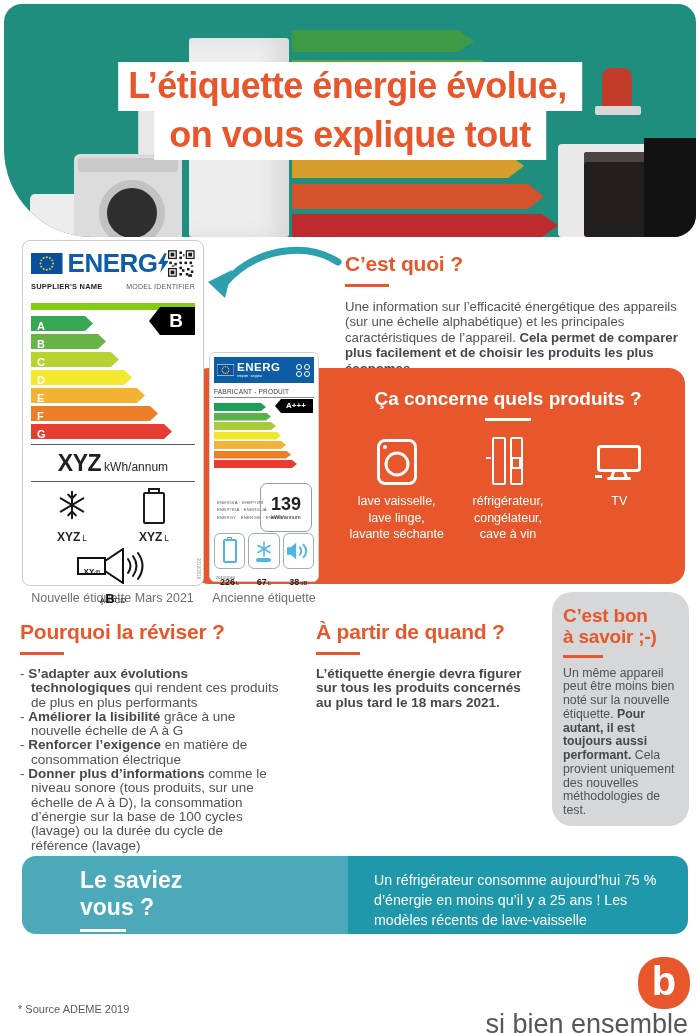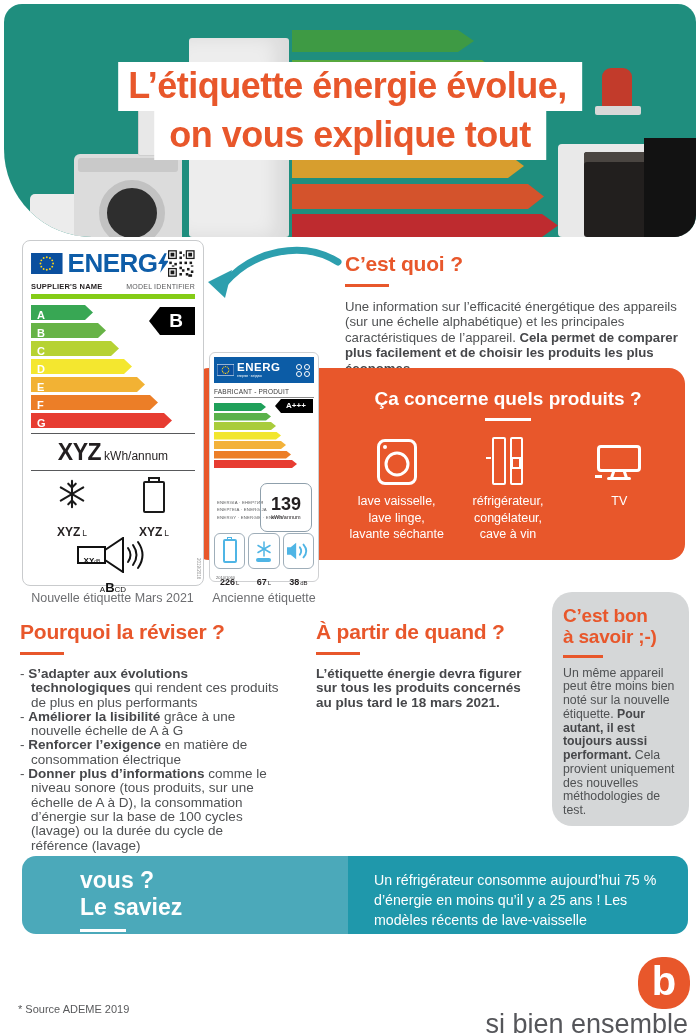--- a/index.html
+++ b/index.html
@@ -40,40 +40,40 @@
   .tband2{top:107px;}
 
   
   .card-new{
     position:absolute;left:22px;top:240px;width:182px;height:346px;background:#fff;
     border:1px solid #c9cbcd;border-radius:8px;box-sizing:border-box;padding:4px 8px;z-index:6;
   }
   .brandrow{display:flex;align-items:center;margin-top:3px;height:30px;}
   .brand-new{font-size:26px;font-weight:800;color:#0E5DA8;margin-left:5px;letter-spacing:-.5px;}
   .suprow{display:flex;justify-content:space-between;align-items:baseline;margin-top:4px;
-    border-bottom:5px solid #84cc16;padding-bottom:3px;}
+    border-bottom:7px solid #84cc16;padding-bottom:12px;}
   .sup{font-size:7.5px;font-weight:700;color:#231f20;letter-spacing:.2px;}
   .mod{font-size:7px;color:#58595b;letter-spacing:.2px;}
   .scale-new{margin-top:6px;}
   .nrow{height:15px;margin-bottom:3px;}
   .arrown{height:15px;clip-path:polygon(0 0,calc(100% - 8px) 0,100% 50%,calc(100% - 8px) 100%,0 100%);}
   .arrown span{display:inline-block;padding-left:6px;font-size:11px;font-weight:700;color:#fff;line-height:15px;}
   .ratearrow-new{
     position:absolute;right:8px;top:66px;width:46px;height:28px;background:#000;
     clip-path:polygon(0 50%,11px 0,100% 0,100% 100%,11px 100%);
     color:#fff;font-weight:800;font-size:19px;line-height:28px;text-align:center;
     padding-left:8px;box-sizing:border-box;
   }
   .sep{border-top:1px solid #58595b;margin:5px 0 0;}
   .energyrow-new{text-align:center;margin-top:5px;height:26px;color:#231f20;}
   .energyrow-new b{font-size:23px;font-weight:800;letter-spacing:-.5px;}
   .energyrow-new span{font-size:12px;margin-left:3px;}
   .iconsrow-new{display:flex;justify-content:space-around;margin-top:8px;height:52px;}
   .icol{text-align:center;}
-  .ival{margin-top:9px;color:#231f20;}
+  .ival{margin-top:3px;color:#231f20;}
   .ival b{font-size:12px;font-weight:800;}
   .ival i{font-style:normal;font-size:8.5px;margin-left:2px;}
   .bottle-new{width:18px;height:28px;border:2px solid #1a1a1a;border-radius:2px;margin:2px auto 0;position:relative;}
   .bottle-new::before{content:"";position:absolute;left:3px;top:-6px;width:8px;height:3px;border:2px solid #1a1a1a;border-bottom:none;}
   .speakerblk{text-align:center;margin-top:6px;}
   .spk-wrap{position:relative;display:inline-block;width:72px;height:36px;}
   .spk-txt{position:absolute;left:2px;top:12px;width:26px;text-align:center;color:#111;}
   .spk-txt b{font-size:8px;font-weight:800;}
   .spk-txt i{font-style:normal;font-size:5px;}
   .noisecls{margin-top:1px;color:#111;}
@@ -127,21 +127,21 @@
   .curarrow{position:absolute;left:208px;top:246px;z-index:8;}
 
   
   .h2{font-size:21px;font-weight:800;color:#E8572B;letter-spacing:-.2px;}
   .underline{width:44px;height:3px;background:#E8572B;margin-top:8px;}
   .whatis{position:absolute;left:345px;top:252px;width:352px;}
   .whatis p{margin:12px 0 0;font-size:13.2px;line-height:1.17;color:#4F5153;}
   .whatis b{color:#46474A;}
 
   .products{
-    position:absolute;left:193px;top:368px;width:492px;height:192px;background:#E8572B;border-radius:16px;z-index:5;
+    position:absolute;left:193px;top:368px;width:492px;height:216px;background:#E8572B;border-radius:16px;z-index:5;
   }
   .products-content{position:absolute;left:148px;right:10px;top:0;bottom:0;}
   .ptitle{text-align:center;margin-top:20px;font-size:19px;font-weight:800;color:#fff;}
   .punder{width:46px;height:3px;background:#fff;margin:8px auto 0;}
   .pcols{display:flex;margin-top:14px;}
   .pcol{flex:1;text-align:center;}
   .picon-wrap{height:50px;display:flex;align-items:flex-end;justify-content:center;}
   .plabel{margin-top:8px;font-size:12.5px;line-height:1.32;color:#fff;}
   .washeri{width:40px;height:46px;border:3px solid #fff;border-radius:8px;position:relative;box-sizing:border-box;}
   .washeri .dot{position:absolute;left:3px;top:3px;width:4px;height:4px;background:#fff;border-radius:50%;}
@@ -529,22 +529,22 @@
     <div>C’est bon</div>
     <div>à savoir ;-)</div>
   </div>
   <div class="underline"></div>
   <p><span>Un même appareil peut être moins bien noté sur la nouvelle étiquette. </span><b>Pour autant, il est toujours aussi performant. </b><span>Cela provient uniquement des nouvelles méthodologies de test.</span></p>
 </div>
 
 <div class="banner">
   <div class="banner-left">
     <div class="t">
+      <div>Le saviez</div>
       <div>vous ?</div>
-      <div>Le saviez</div>
     </div>
     <div class="u"></div>
   </div>
   <div class="banner-right">
     <p>Un réfrigérateur consomme aujourd’hui 75 % d’énergie en moins qu’il y a 25 ans ! Les modèles récents de lave-vaisselle consomment moitié moins d’eau qu’il y a dix ans (de 7 à 15 litres pour pour un cycle complet).*</p>
   </div>
 </div>
 
 <div class="source">* Source ADEME 2019</div>
 <div class="logo">

